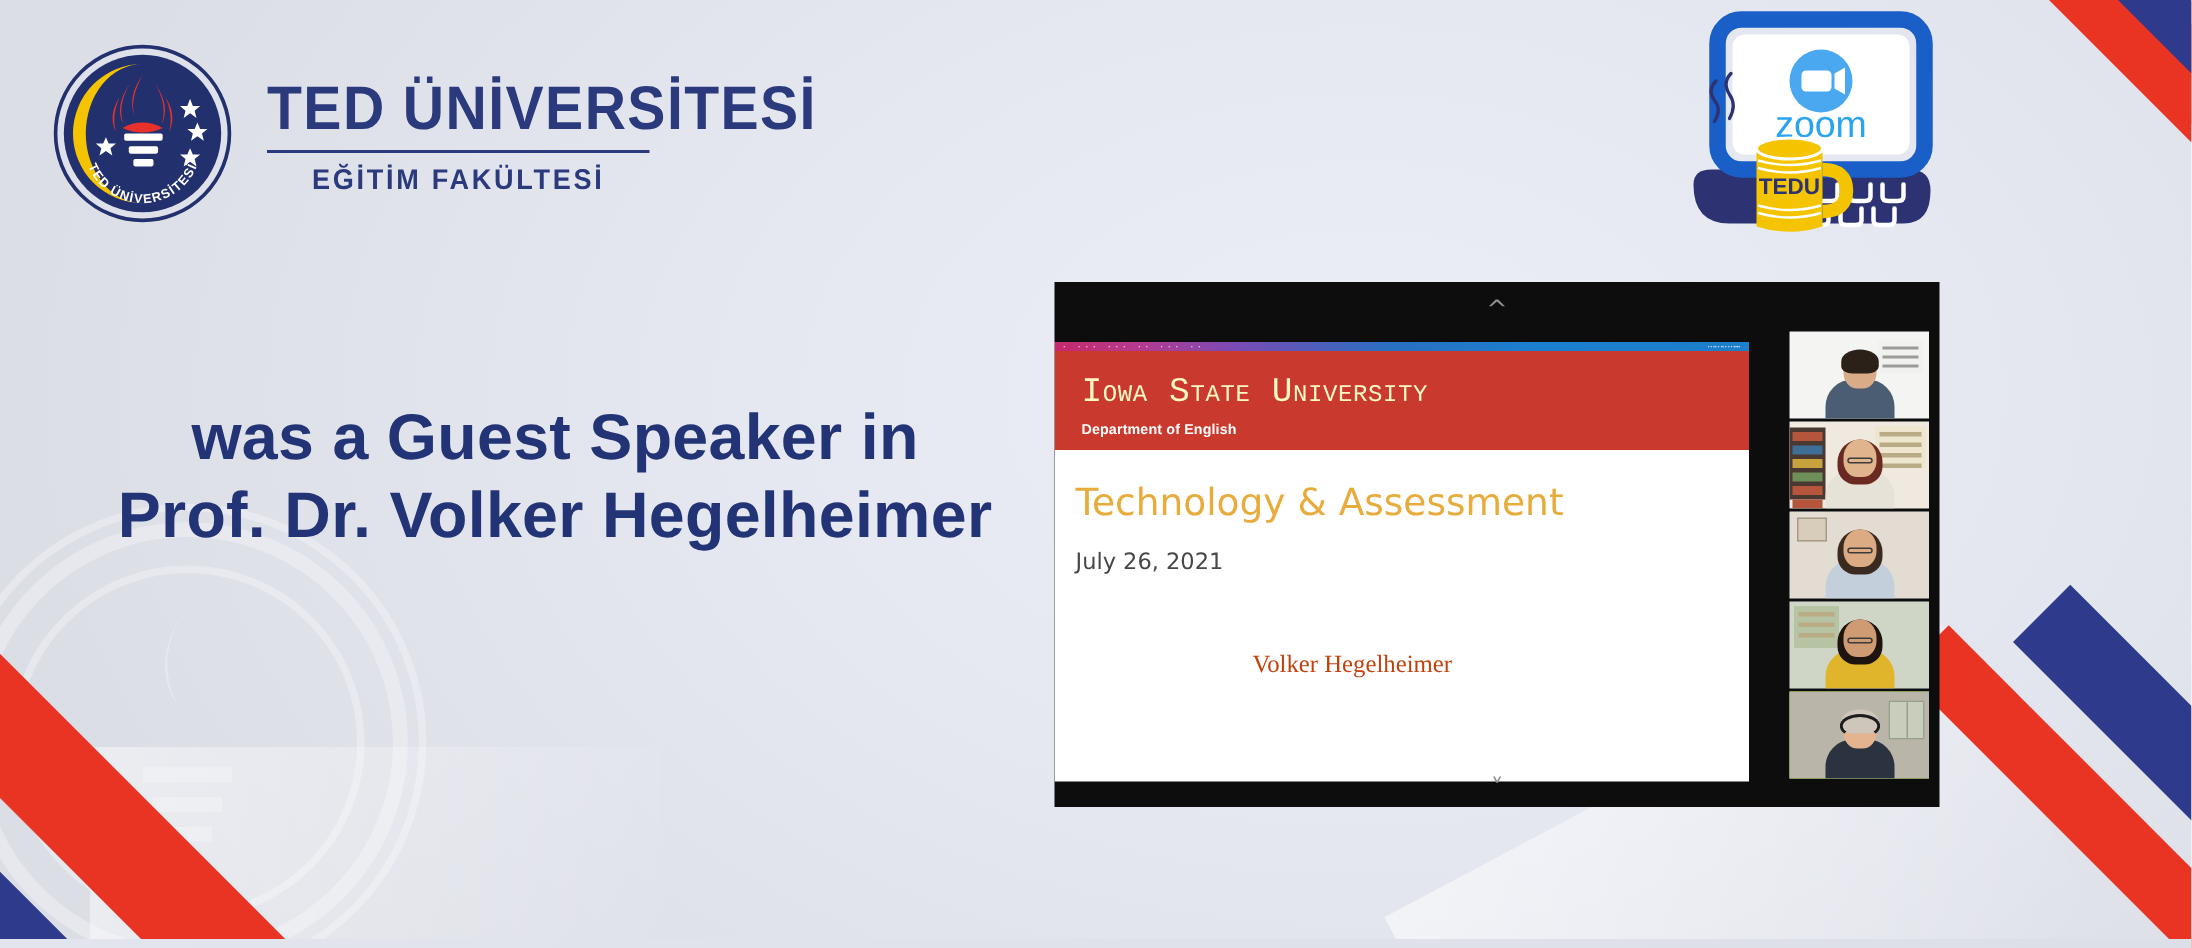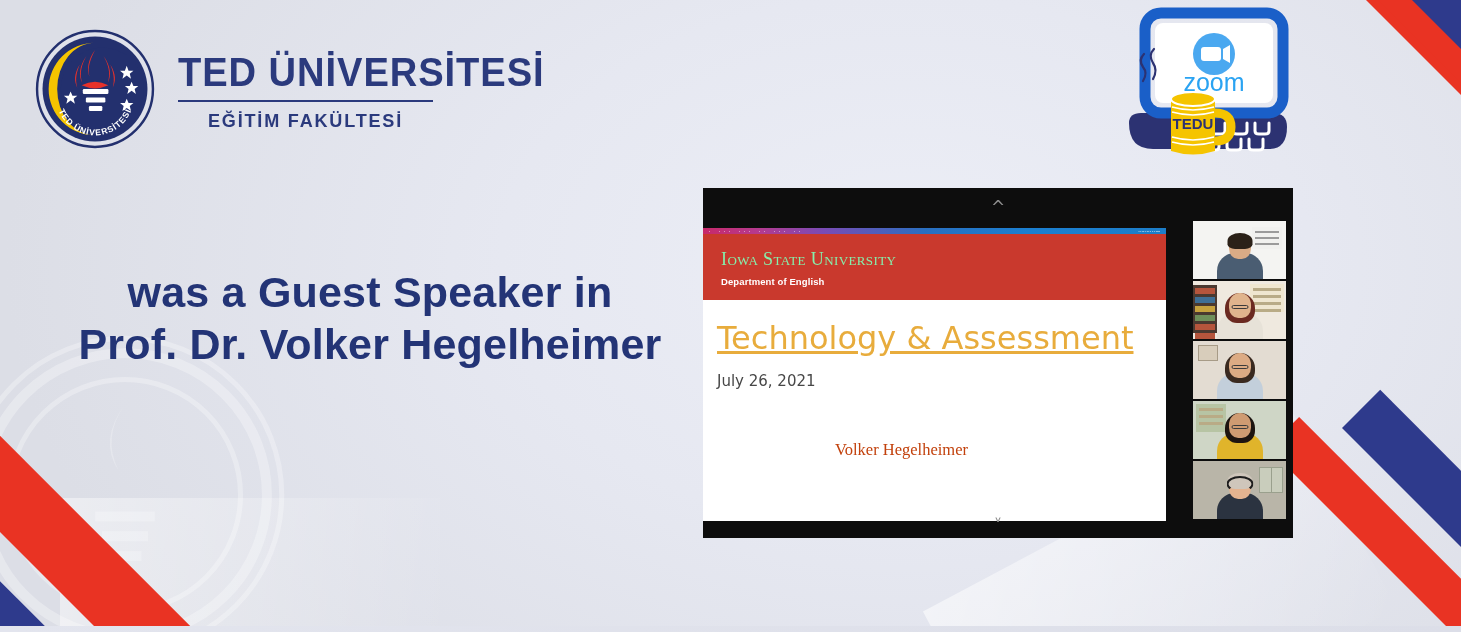--- a/index.html
+++ b/index.html
@@ -175,43 +175,42 @@
     position:absolute; right:6px; top:1px;
     display:flex; gap:6px;
     font-size:3px; color:rgba(255,255,255,0.8);
   }
   .isu-band {
     background: #c9392d;
     height: 66px;
     padding: 16px 0 0 18px;
   }
   .isu-title {
-    font-family: Liberation Serif, serif;
-    color: #86efac;
-    font-size: 18px;
+    font-family: Liberation Mono, monospace;
+    color: #fef9c3;
+    font-size: 23px;
     font-variant: small-caps;
     letter-spacing: 0.4px;
     line-height: 1;
   }
   .isu-sub {
     font-family: Liberation Sans, sans-serif;
     color: #ffffff;
     font-weight: 700;
     font-size: 9.5px;
     margin-top: 8px;
     letter-spacing: 0.1px;
   }
   .slide-body { padding: 22px 0 0 14px; }
   .slide-title {
     color: #e8ac3c;
-    font-size: 32px;
+    font-size: 25px;
     font-family: "DejaVu Sans", sans-serif;
     font-weight: 400;
     line-height: 1;
-    text-decoration: underline;
   }
   .slide-date {
     color: #474747;
     font-size: 15px;
     font-family: "DejaVu Sans", sans-serif;
     margin-top: 18px;
   }
   .slide-presenter {
     font-family: "Liberation Serif", serif;
     color: #c2410c;

